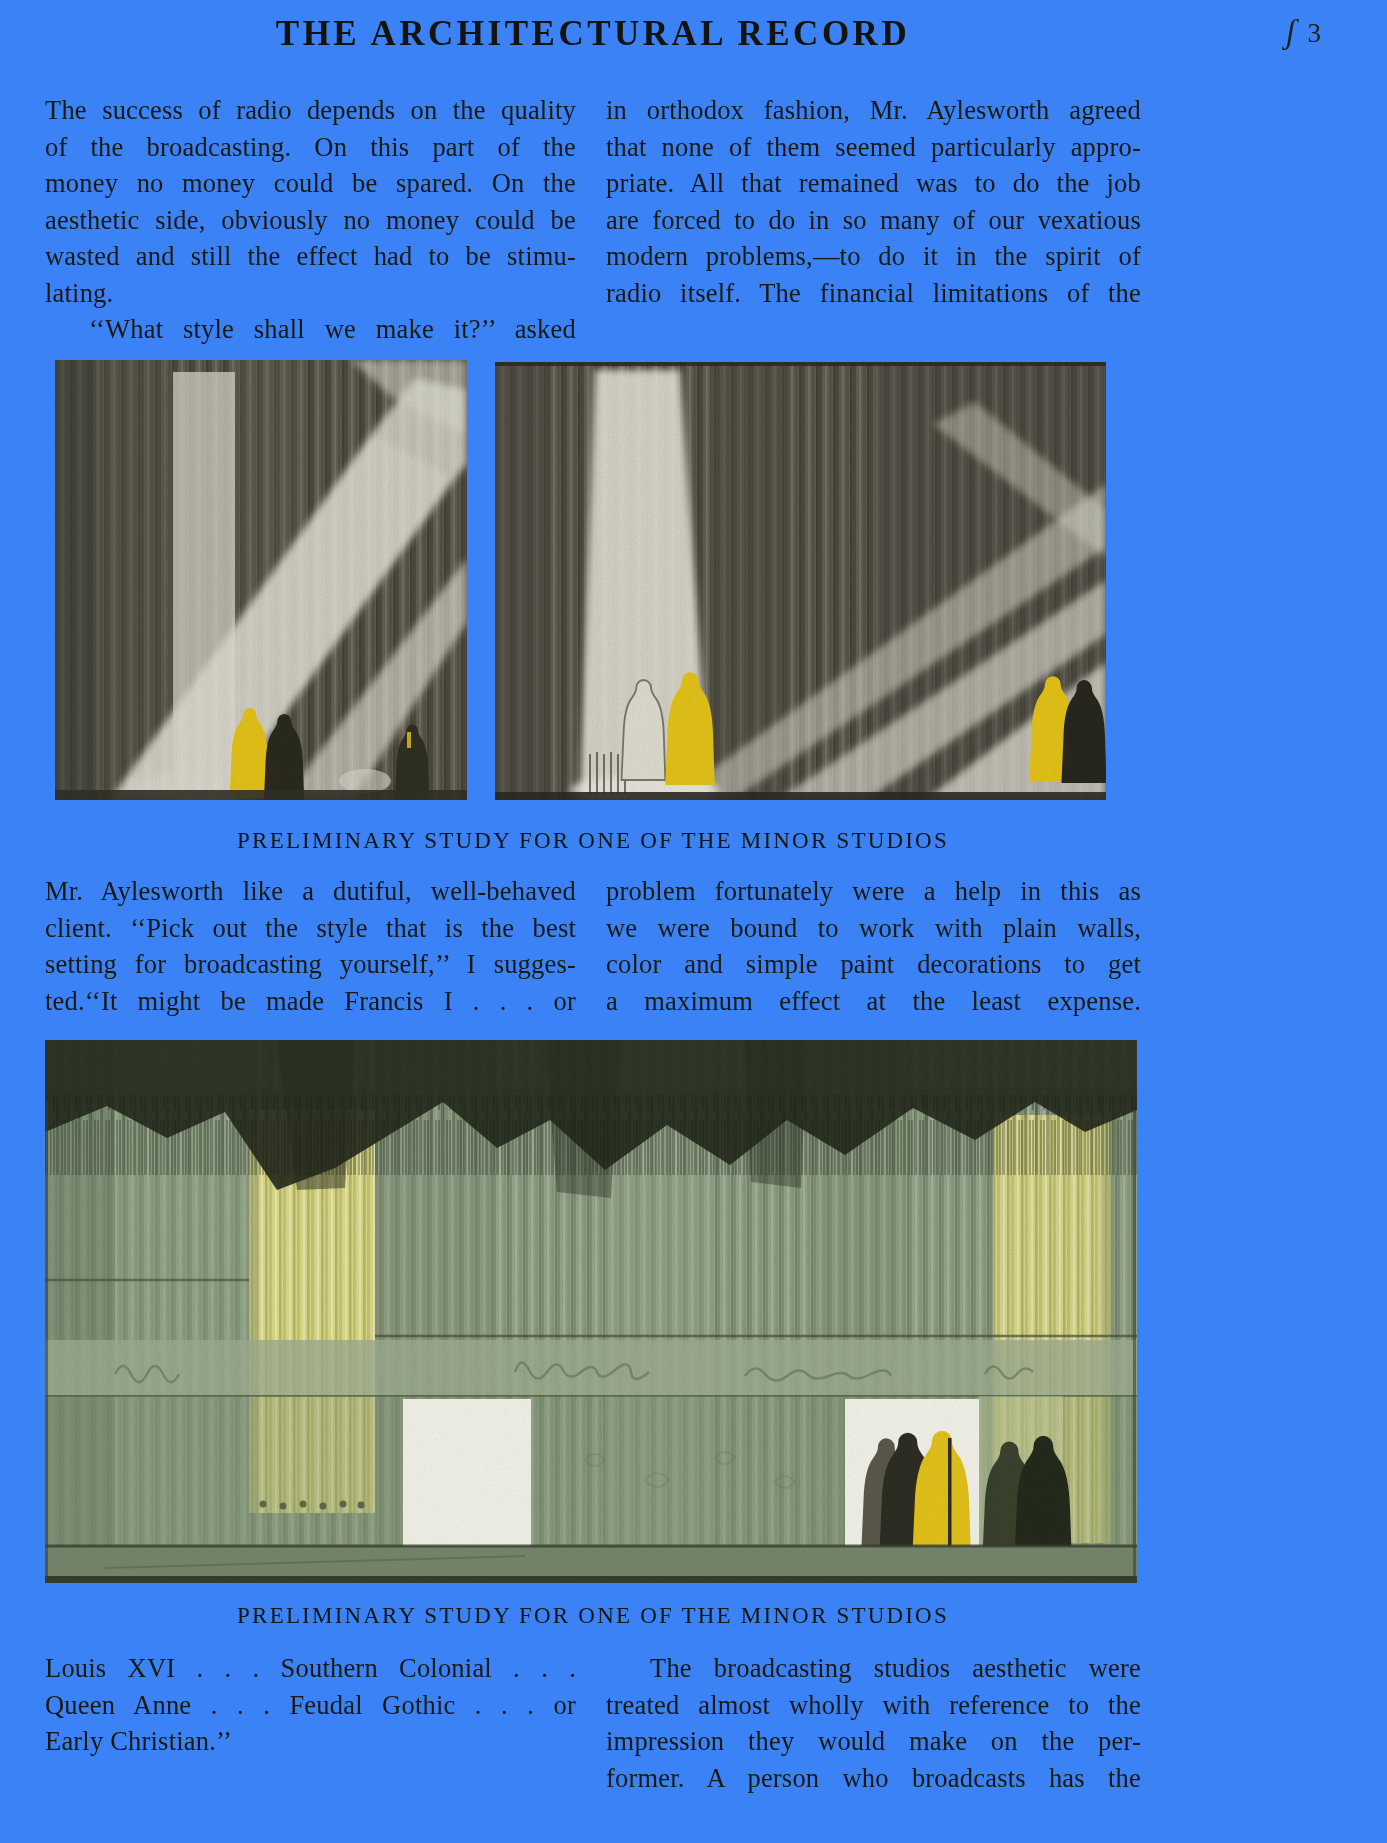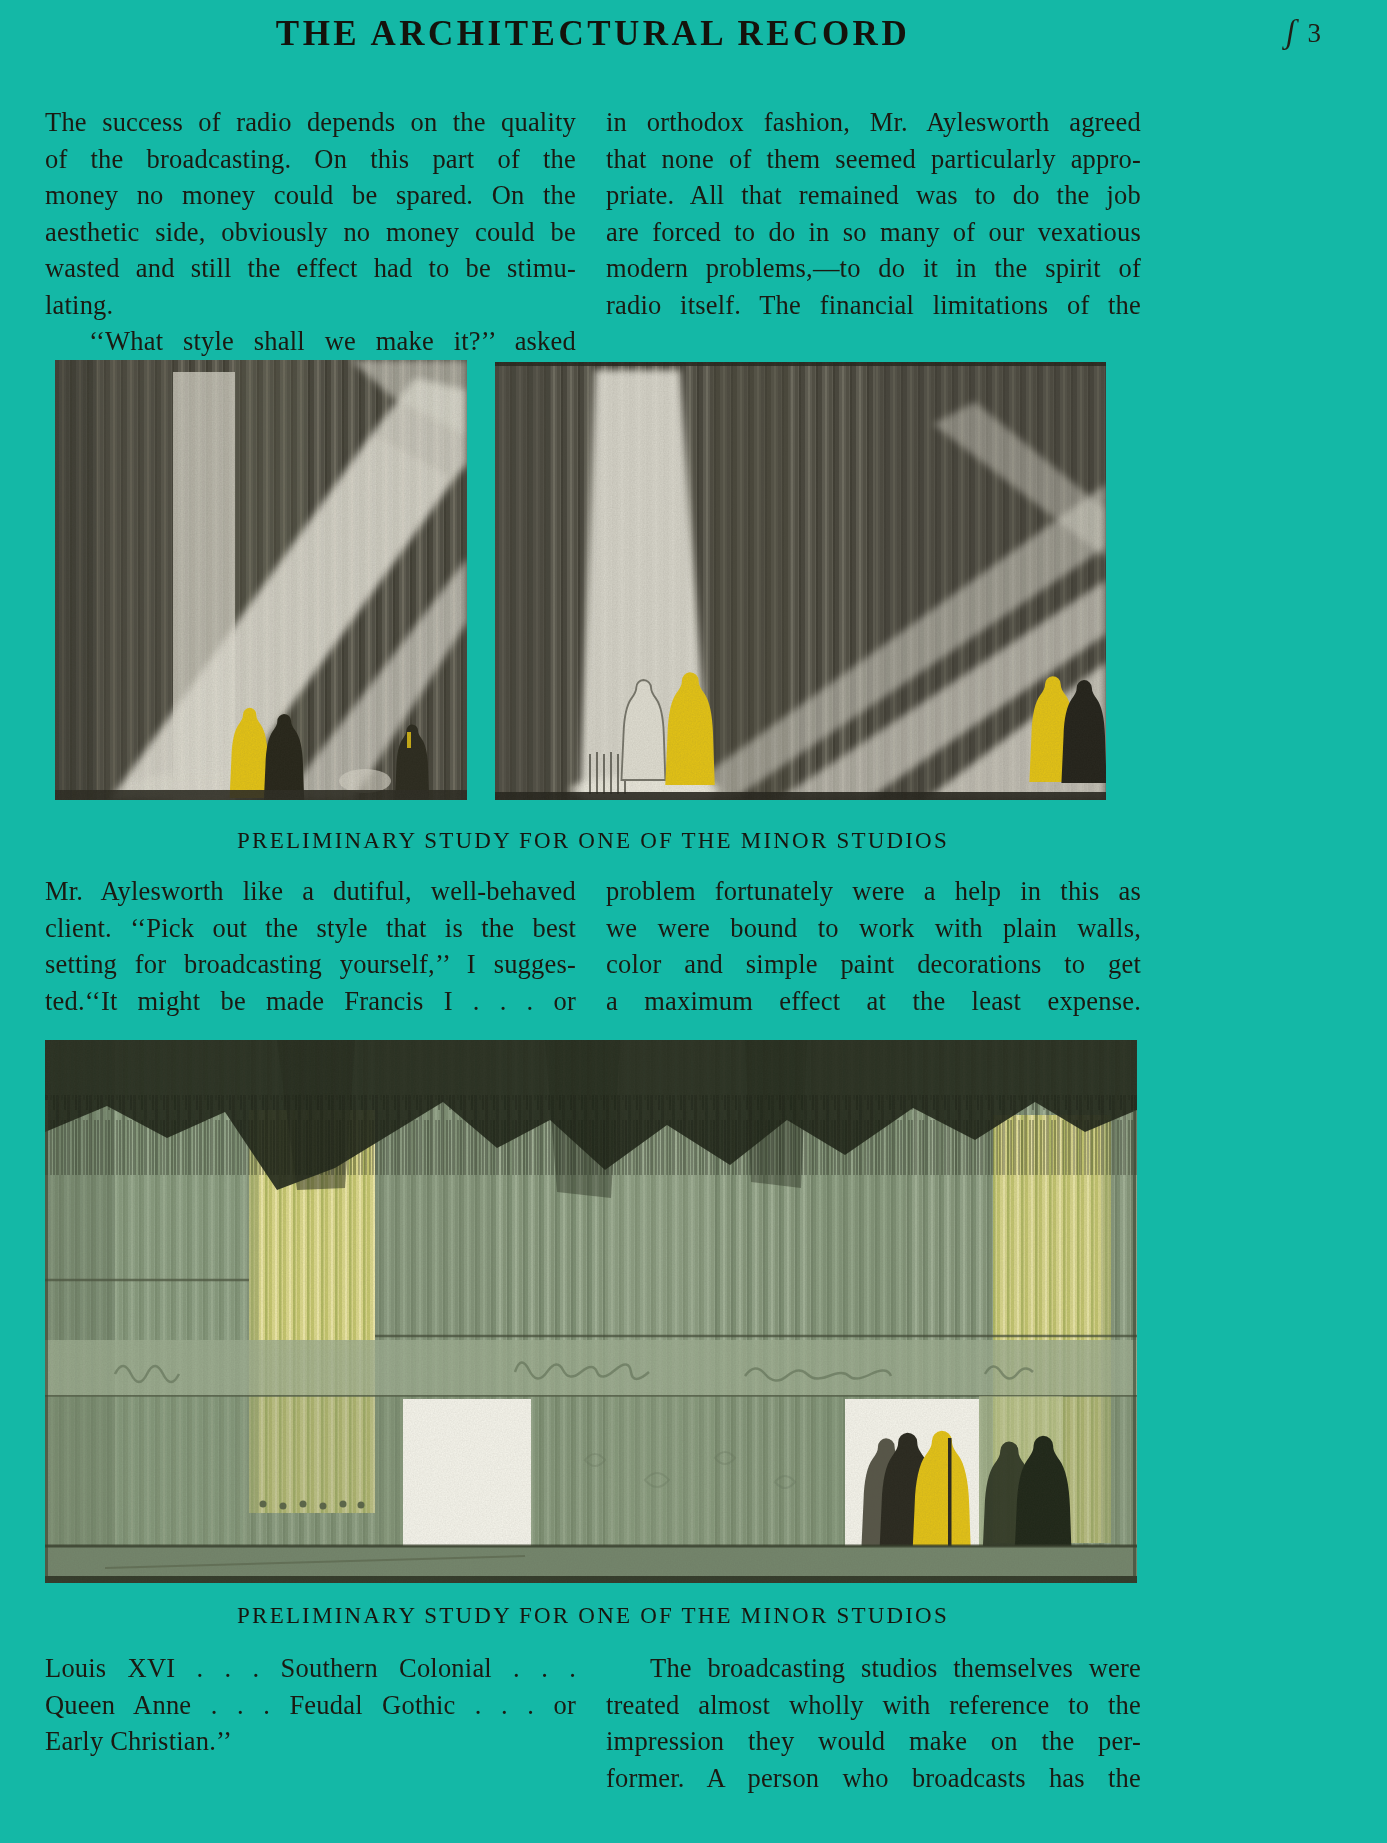--- a/index.html
+++ b/index.html
@@ -1,19 +1,19 @@
 <!DOCTYPE html>
 <html><head>
 <meta charset="utf-8">
 <style>
   html,body{margin:0;padding:0;background:#e8e8e4;}
   .page{
     position:relative;
     width:1387px;height:1843px;
-    background:#14b8a6;
+    background:#3b82f6;
     font-family:"Liberation Serif", serif;
     color:#1b1a12;
     overflow:hidden;
   }
   .abs{position:absolute;}
   
   .masthead{
     position:absolute;top:14px;left:45px;width:1096px;
     text-align:center;
     font-size:35px;font-weight:700;letter-spacing:3.5px;
@@ -92,21 +92,21 @@
   </svg>
 
   <header>
     <div class="masthead">THE ARCHITECTURAL RECORD</div>
     <div class="pagemark">
       <span class="mark">ʃ</span>
       <span class="num">3</span>
     </div>
   </header>
 
-  <section class="textblock" style="top:104px">
+  <section class="textblock" style="top:92px">
     <div class="col">
         <div class="tline">The success of radio depends on the quality</div>
         <div class="tline">of the broadcasting.  On this part of the</div>
         <div class="tline">money no money could be spared. On the</div>
         <div class="tline">aesthetic side, obviously no money could be</div>
         <div class="tline">wasted and still the effect had to be stimu-</div>
         <div class="tline shortlast">lating.</div>
         <div class="tline indent">‘‘What style shall we make it?’’ asked</div>
       </div>
     <div class="col rightcol">
@@ -267,20 +267,20 @@
     <figcaption class="caption" style="top:1595px">PRELIMINARY STUDY FOR ONE OF THE MINOR STUDIOS</figcaption>
   </figure>
 
   <section class="textblock" style="top:1650px">
     <div class="col">
         <div class="tline">Louis XVI . . . Southern Colonial . . .</div>
         <div class="tline">Queen Anne . . . Feudal Gothic . . . or</div>
         <div class="tline shortlast">Early Christian.’’</div>
       </div>
     <div class="col rightcol">
-        <div class="tline indent">The broadcasting studios themselves were</div>
+        <div class="tline indent">The broadcasting studios aesthetic were</div>
         <div class="tline">treated almost wholly with reference to the</div>
         <div class="tline">impression they would make on the per-</div>
         <div class="tline">former.  A person who broadcasts has the</div>
       </div>
   </section>
 
 </div>
 
 </body></html>

